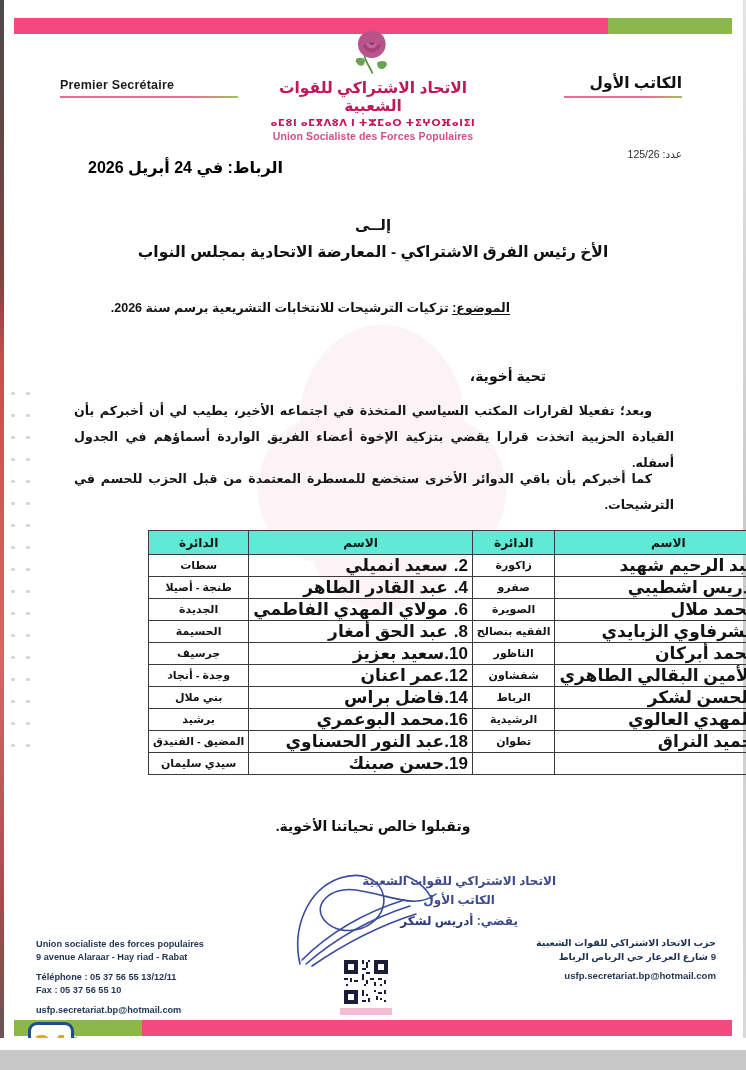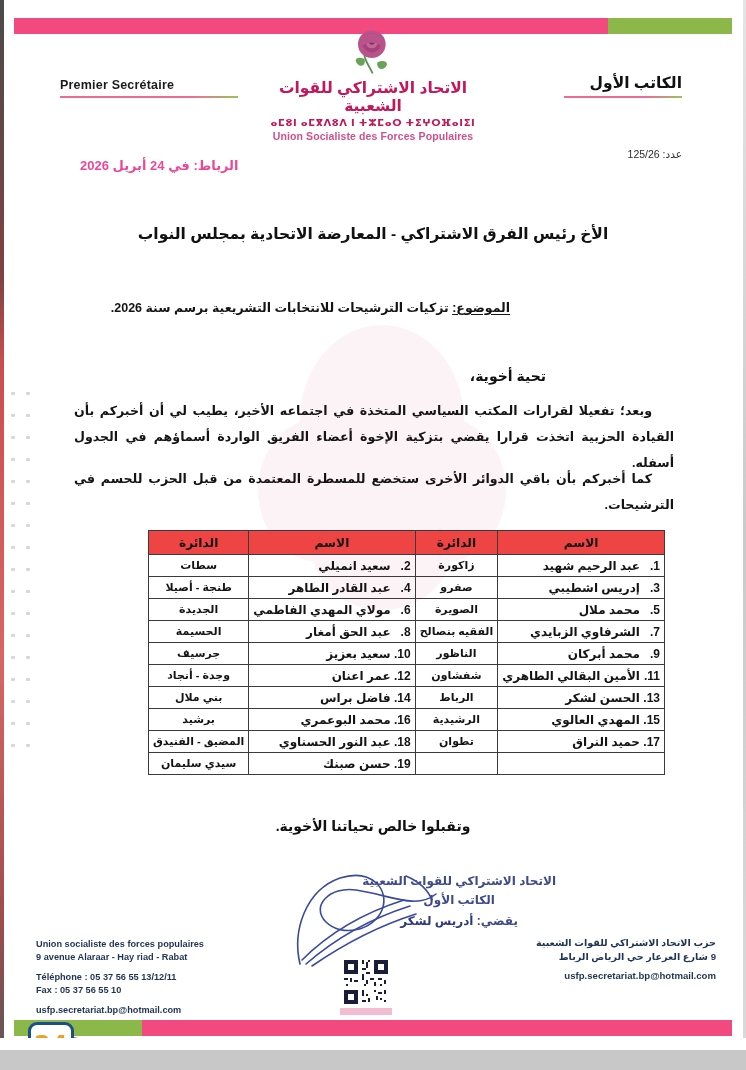--- a/index.html
+++ b/index.html
@@ -52,21 +52,21 @@
   .hdr-ref{position:absolute;right:64px;top:148px;direction:rtl;font-size:10.5px;color:#2a2a2a;}
 
   
   .logo{position:absolute;left:248px;top:28px;width:250px;text-align:center;}
   .logo .rose{height:52px;margin-bottom:1px;}
   .logo .ar{font-size:15.5px;font-weight:bold;color:#c2185b;direction:rtl;letter-spacing:.3px;
     margin-top:-6px;}
   .logo .tif{font-size:10px;font-weight:bold;color:#c2185b;letter-spacing:.6px;margin-top:2px;}
   .logo .fr{font-size:10.5px;font-weight:bold;color:#d1508b;margin-top:2px;letter-spacing:.1px;}
 
-  .datum{position:absolute;left:80px;top:158px;direction:rtl;font-size:13px;color:#ec4899;
+  .datum{position:absolute;left:88px;top:158px;direction:rtl;font-size:16px;color:#000000;
     font-weight:600;}
 
   
   .to-wrap{position:absolute;left:0;top:216px;width:746px;text-align:center;direction:rtl;}
   .to-wrap .ila{font-size:15px;font-weight:bold;color:#111;letter-spacing:1px;}
   .to-wrap .addressee{font-size:15.5px;font-weight:bold;color:#111;margin-top:9px;}
 
   .subject{position:absolute;right:236px;top:300px;direction:rtl;font-size:12.5px;color:#141414;
     font-weight:600;white-space:nowrap;}
   .subject u{text-underline-offset:2px;}
@@ -74,23 +74,23 @@
   .salute{position:absolute;right:200px;top:368px;direction:rtl;font-size:14px;font-weight:bold;color:#111;}
 
   .para{position:absolute;direction:rtl;text-align:justify;font-size:12.6px;line-height:26px;
     color:#141414;font-weight:600;}
   .para.p1{right:72px;top:398px;width:600px;text-indent:22px;}
   .para.p2{right:72px;top:466px;width:600px;text-indent:22px;}
 
   
   .tbl{position:absolute;left:148px;top:530px;width:452px;border-collapse:collapse;
     direction:rtl;}
-  .tbl td,.tbl th{border:1px solid #3b3b3b;height:21px;font-size:12px;color:#141414;
+  .tbl td,.tbl th{border:1px solid #3b3b3b;height:21px;font-size:17px;color:#141414;
     padding:0 4px;font-weight:600;vertical-align:middle;}
-  .tbl th{background:#ef4444;font-size:12.2px;font-weight:bold;text-align:center;height:23px;}
+  .tbl th{background:#5eead4;font-size:12.2px;font-weight:bold;text-align:center;height:23px;}
   .tbl td.name{text-align:right;white-space:nowrap;}
   .tbl td.name .num{display:inline-block;min-width:20px;color:#141414;}
   .tbl td.dist{text-align:center;white-space:nowrap;font-size:11px;}
   .col-name{width:150px;}
   .col-dist{width:76px;}
 
   
   .closing{position:absolute;left:0;top:818px;width:746px;text-align:center;direction:rtl;
     font-size:14px;font-weight:bold;color:#111;}
 
@@ -207,20 +207,21 @@
       </g>
     </svg>
     <div class="ar">الاتحاد الاشتراكي للقوات الشعبية</div>
     <div class="tif">ⴰⵎⵓⵏ ⴰⵎⴳⴷⵓⴷ ⵏ ⵜⵣⵎⴰⵔ ⵜⵉⵖⵔⴼⴰⵏⵉⵏ</div>
     <div class="fr">Union Socialiste des Forces Populaires</div>
   </div>
 
   <div class="datum">الرباط: في 24 أبريل 2026</div>
 
   <div class="to-wrap">
+    <div class="ila">إلــى</div>
     <div class="addressee">الأخ رئيس الفرق الاشتراكي - المعارضة الاتحادية بمجلس النواب</div>
   </div>
 
   <div class="subject">
     <u>الموضوع:</u>
     <span>تزكيات الترشيحات للانتخابات التشريعية برسم سنة 2026.</span>
   </div>
 
   <div class="salute">تحية أخوية،</div>
   <div class="para p2">كما أخبركم بأن باقي الدوائر الأخرى ستخضع للمسطرة المعتمدة من قبل الحزب للحسم في الترشيحات.</div>

